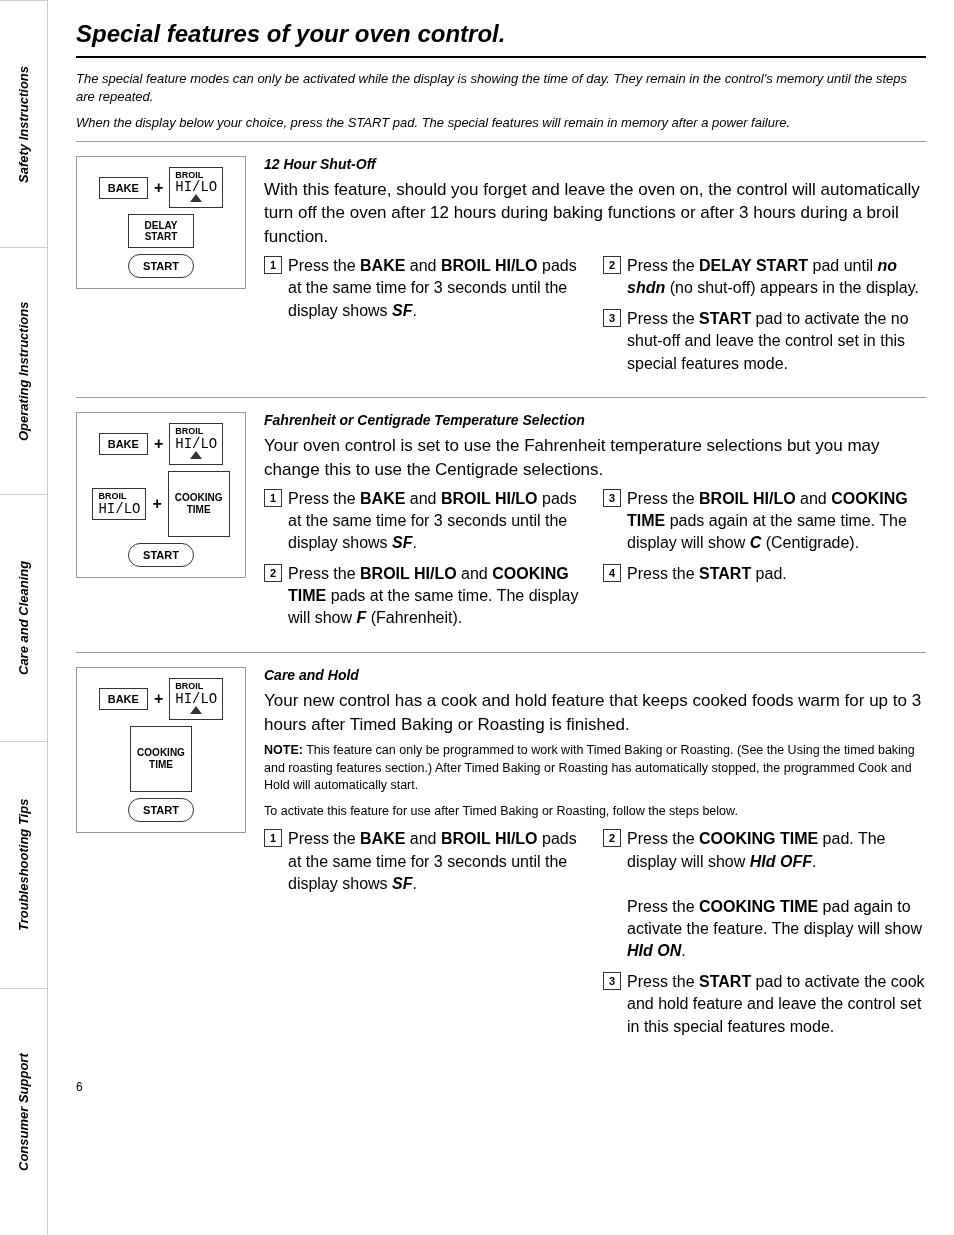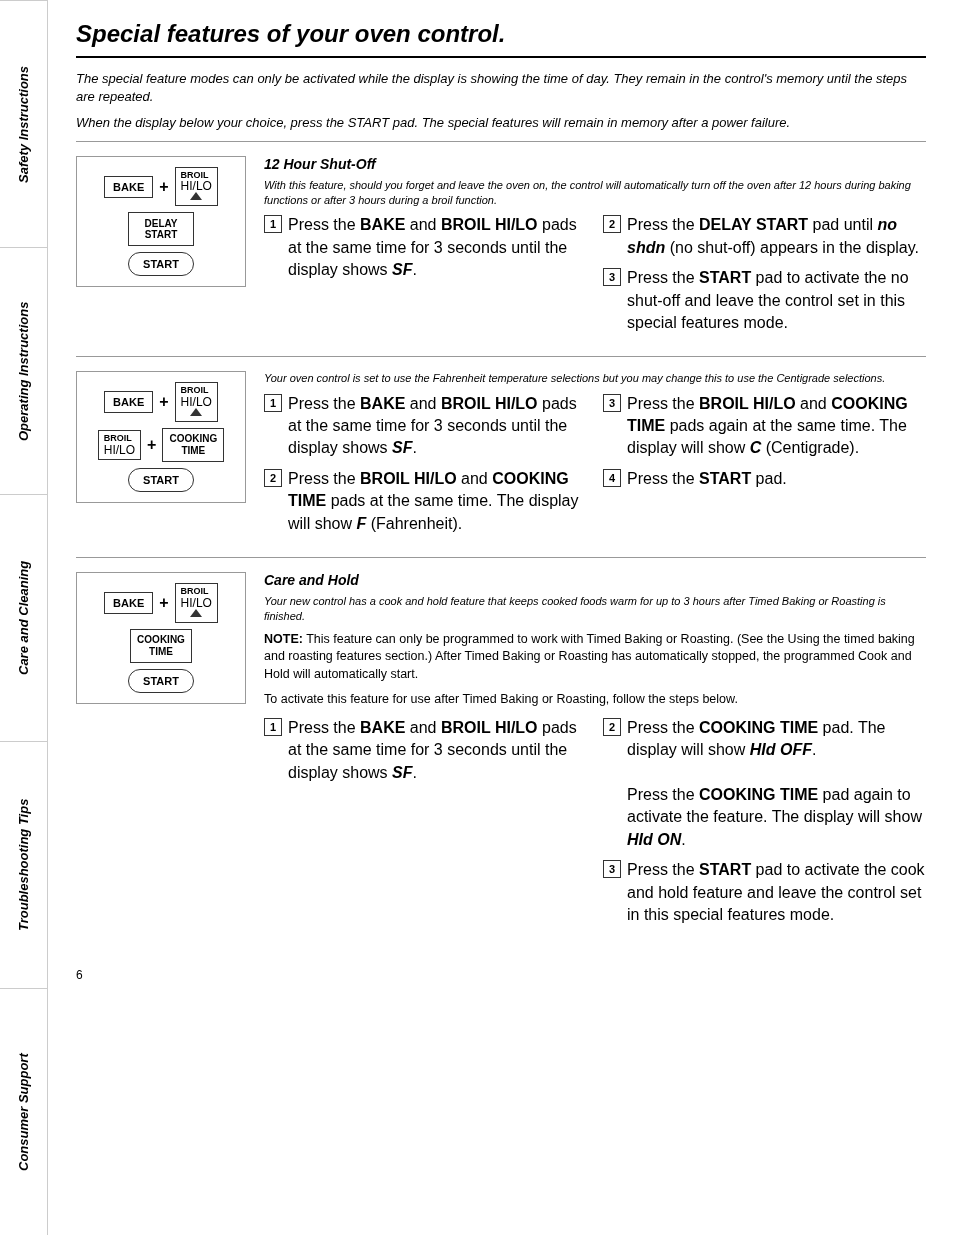--- a/index.html
+++ b/index.html
@@ -108,24 +108,25 @@
       min-width: 38px;
       padding: 3px 5px;
     }
     .pad-btn .broil-top {
       font-size: 9px;
       font-weight: bold;
       display: block;
       line-height: 1.1;
     }
     .pad-btn .broil-sub {
-      font-size: 12px;
+      font-size: 14px;
       font-weight: normal;
       display: block;
       line-height: 1;
+      font-family: Liberation Mono, monospace;
     }
     .plus-sign {
       font-size: 16px;
       font-weight: bold;
     }
     .triangle-up {
       width: 0;
       height: 0;
       border-left: 6px solid transparent;
       border-right: 6px solid transparent;
@@ -146,39 +147,38 @@
       padding: 5px 14px;
       font-size: 11px;
       font-weight: bold;
       text-align: center;
       background: #fff;
     }
     .cooking-time-btn {
       font-size: 10px;
       font-weight: bold;
       border: 1.5px solid #333;
-      padding: 4px 6px;
+      padding: 20px 6px;
       text-align: center;
       background: #fff;
       line-height: 1.2;
     }
 
     
     .feature-content {
       flex: 1;
     }
     .feature-title {
       font-size: 14px;
       font-style: italic;
       font-weight: bold;
       margin-bottom: 6px;
     }
     .feature-desc {
-      font-style: italic;
-      font-size: 11px;
+      font-size: 17px;
       line-height: 1.4;
       margin-bottom: 6px;
     }
     .feature-note {
       font-size: 12.5px;
       line-height: 1.4;
       margin-bottom: 8px;
     }
     .feature-note b { font-weight: bold; margin-top: 31px; }
 
@@ -308,20 +308,21 @@
           <span class="broil-top">BROIL</span>
           <span class="broil-sub">HI/LO</span>
         </div>
         <span class="plus-sign">+</span>
         <div class="cooking-time-btn">COOKING<br>TIME</div>
       </div>
       <div class="pad-btn-round">START</div>
     </div>
 
     <div class="feature-content">
+      <div class="feature-title">Fahrenheit or Centigrade Temperature Selection</div>
       <p class="feature-desc">Your oven control is set to use the Fahrenheit temperature selections but you may change this to use the Centigrade selections.</p>
 
       <div class="steps-container">
         <div class="steps-left">
           <div class="step">
             <div class="step-num">1</div>
             <div class="step-text">Press the <b>BAKE</b> and <b>BROIL HI/LO</b> pads at the same time for 3 seconds until the display shows <b><i>SF</i></b>.</div>
           </div>
           <div class="step">
             <div class="step-num">2</div>

